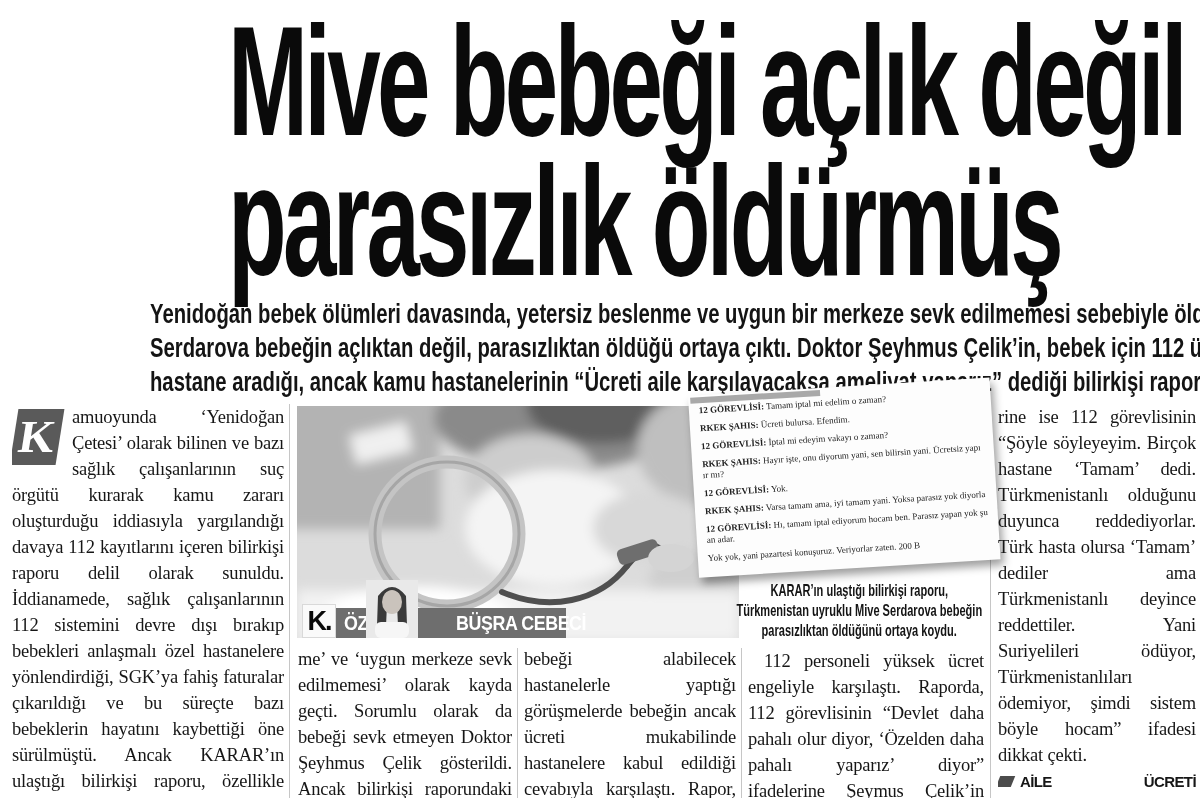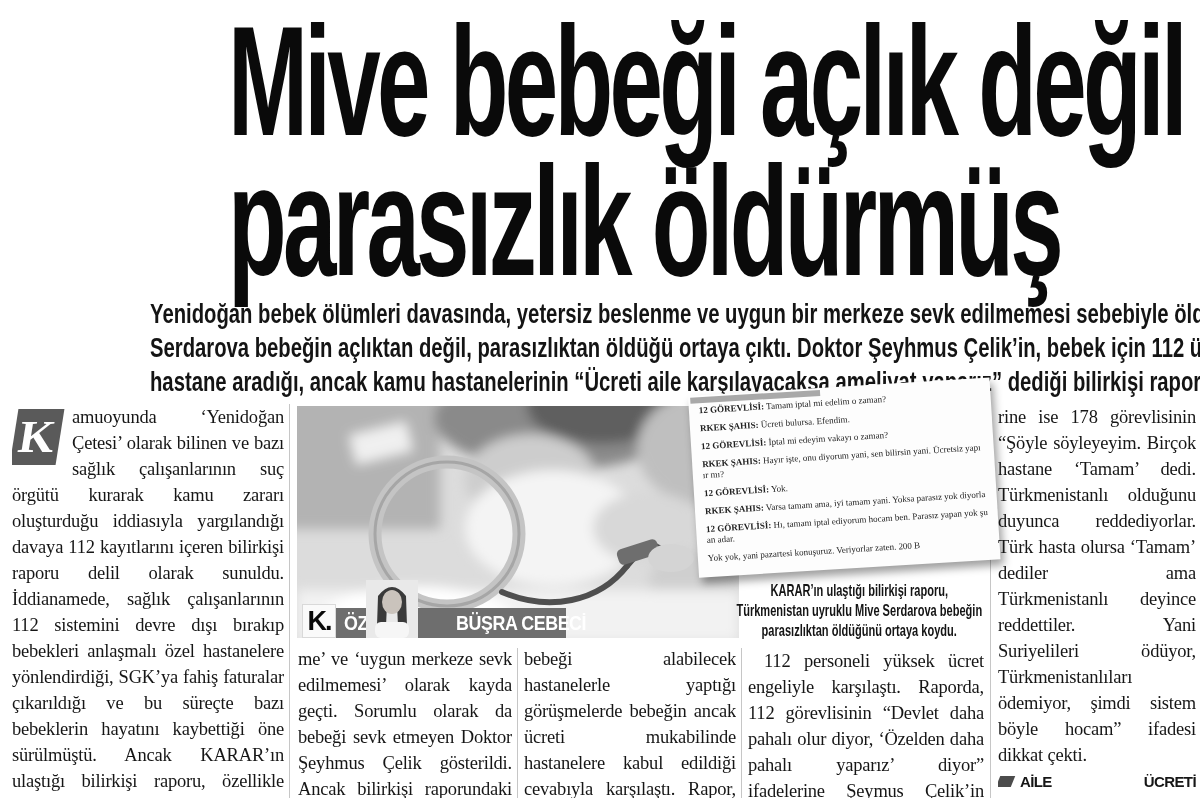--- a/index.html
+++ b/index.html
@@ -165,20 +165,20 @@
     <p>me’ ve ‘uygun merkeze sevk edilmemesi’ olarak kayda geçti. Sorumlu olarak da bebeği sevk etmeyen Doktor Şeyhmus Çelik gösterildi. Ancak bilirkişi raporundaki ses kayıtları, doktorun sevk için ısrarla girişimde bulunduğunu ortaya koydu.</p>
   </div>
   <div class="col" id="col3">
     <p>bebeği alabilecek hastanelerle yaptığı görüşmelerde bebeğin ancak ücreti mukabilinde hastanelere kabul edildiği cevabıyla karşılaştı. Rapor, sosyal güvencesi olmayan Serdarova bebeğin, İstanbul’daki çok sayıda hastaneye sevki sırasında</p>
   </div>
   <div class="col" id="col4">
     <p>112 personeli yüksek ücret engeliyle karşılaştı. Raporda, 112 görevlisinin “Devlet daha pahalı olur diyor, ‘Özelden daha pahalı yaparız’ diyor” ifadelerine Şeymus Çelik’in “Aynen bunlar zaten 200’ü kabul etmiyor, zaten özel diyor. Yani ödeyebilecekle-</p>
   </div>
 
   <div class="col" id="col5">
-    <p>rine ise 178 görevlisinin “Şöyle söyleyeyim. Birçok hastane ‘Tamam’ dedi. Türkmenistanlı olduğunu duyunca reddediyorlar. Türk hasta olursa ‘Tamam’ dediler ama Türkmenistanlı deyince reddettiler. Yani Suriyelileri ödüyor, Türkmenistanlıları ödemiyor, şimdi sistem böyle hocam” ifadesi dikkat çekti.</p>
+    <p>rine ise 112 görevlisinin “Şöyle söyleyeyim. Birçok hastane ‘Tamam’ dedi. Türkmenistanlı olduğunu duyunca reddediyorlar. Türk hasta olursa ‘Tamam’ dediler ama Türkmenistanlı deyince reddettiler. Yani Suriyelileri ödüyor, Türkmenistanlıları ödemiyor, şimdi sistem böyle hocam” ifadesi dikkat çekti.</p>
     <p>
       <span class="sect-bullet"></span><span class="sect-head">AİLE ÜCRETİ ÖDEYEMEYİNCE NAKİL TALEBİ İPTAL EDİLDİ:</span>
       
     </p>
   </div>
 
 </div>
 
 </body></html>

